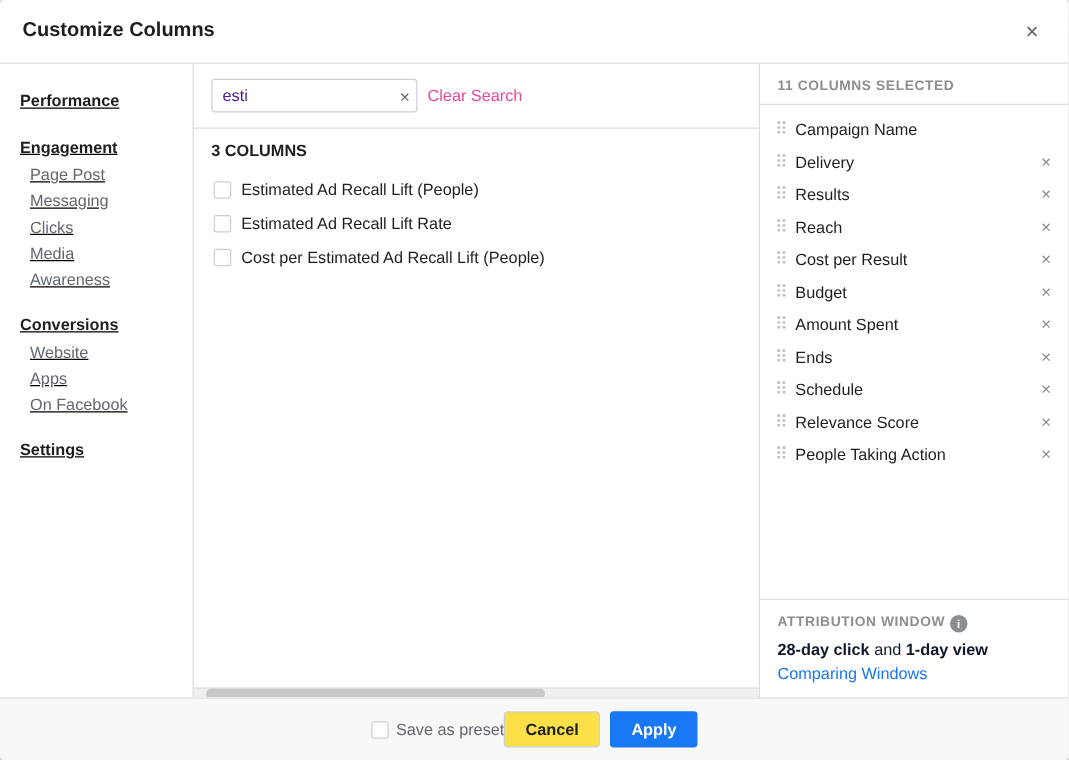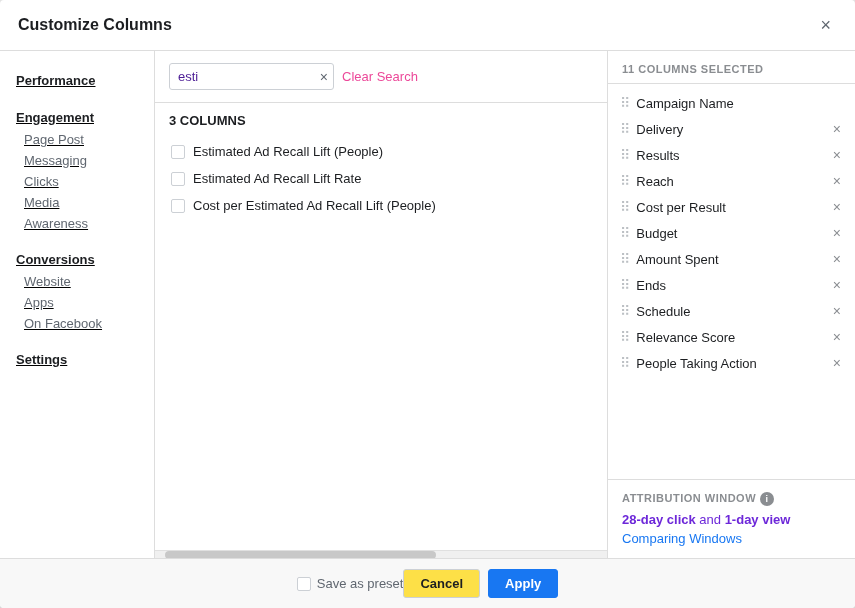--- a/index.html
+++ b/index.html
@@ -227,21 +227,21 @@
       border-radius: 50%;
       display: inline-flex;
       align-items: center;
       justify-content: center;
       color: #fff;
       font-size: 9px;
       font-weight: 700;
     }
     .attribution-text {
       font-size: 13px;
-      color: #6d28d9;
+      color: #0f172a;
       margin-bottom: 4px;
     }
     .attribution-text strong { font-weight: 700; }
     .comparing-link {
       color: #1877f2;
       font-size: 13px;
       cursor: pointer;
       text-decoration: none;
     }
     

